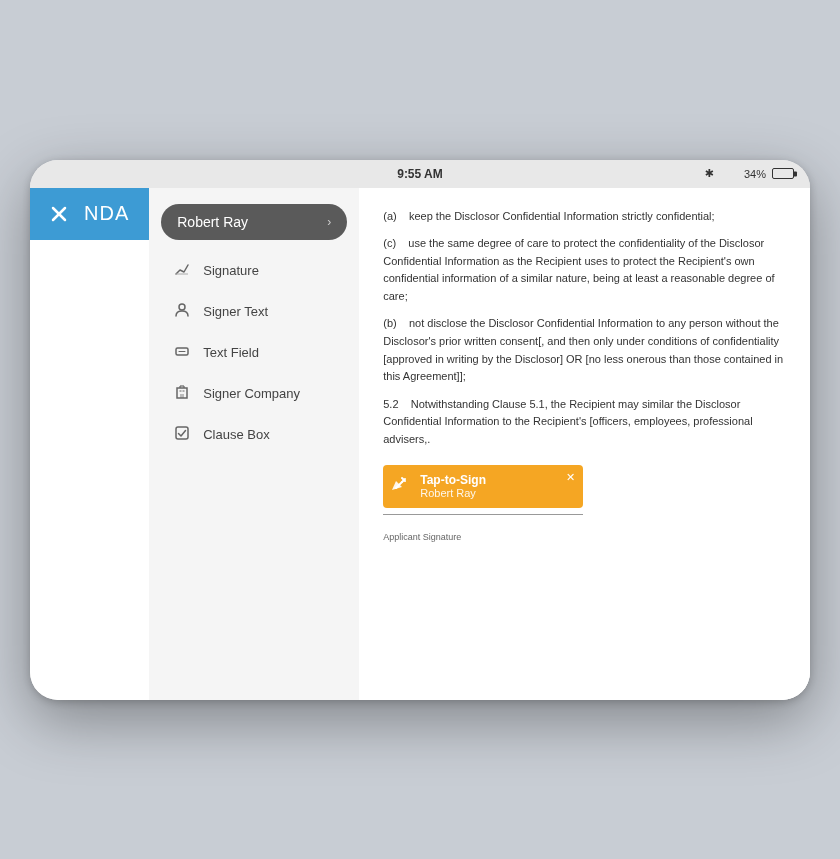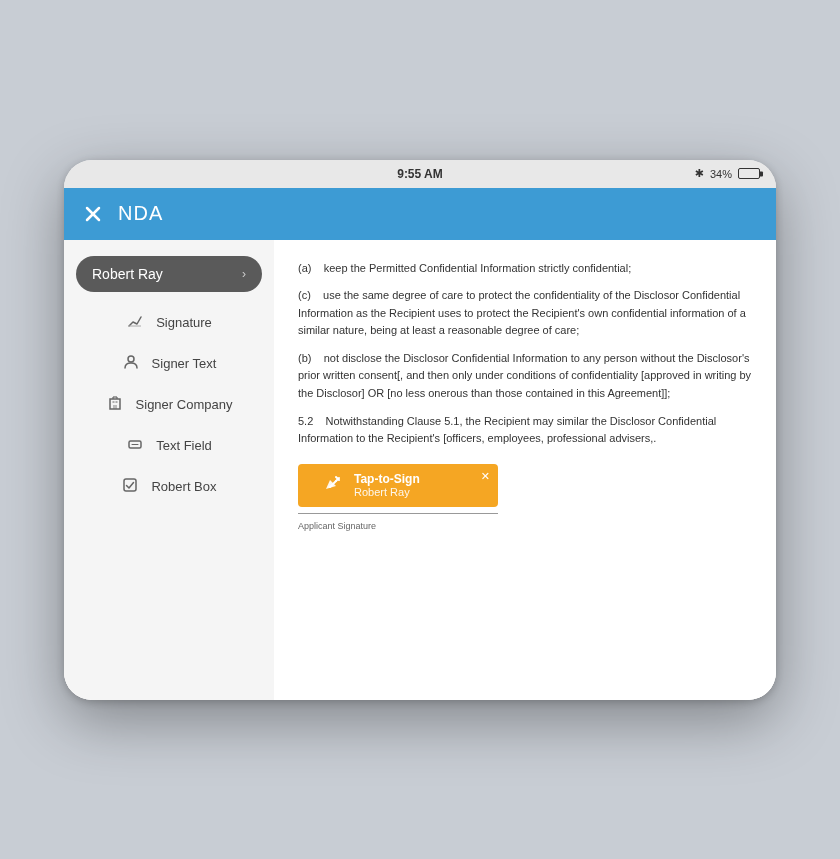--- a/index.html
+++ b/index.html
@@ -7,21 +7,21 @@
     body {
       background: #c8cdd4;
       display: flex;
       justify-content: center;
       align-items: center;
       min-height: 100vh;
       font-family: -apple-system, BlinkMacSystemFont, 'Helvetica Neue', Arial, sans-serif;
     }
 
     .tablet-frame {
-      width: 712px;
+      width: 780px;
       height: 540px;
       background: #f0f0f0;
       border-radius: 28px;
       box-shadow: 0 20px 60px rgba(0,0,0,0.35), 0 2px 8px rgba(0,0,0,0.2);
       overflow: hidden;
       position: relative;
     }
 
     .status-bar {
       background: #e8e8e8;
@@ -79,21 +79,21 @@
 
     .bluetooth-icon {
       font-size: 11px;
       color: #333;
     }
 
     
     .app-container {
       height: calc(100% - 28px);
       display: flex;
-      flex-direction: column;
+      flex-direction: row;
       background: white;
     }
 
     .app-header {
       background: #3d9bd4;
       height: 52px;
       display: flex;
       align-items: center;
       padding: 0 20px;
       gap: 16px;
@@ -157,21 +157,20 @@
     }
 
     .sidebar-item {
       display: flex;
       align-items: center;
       gap: 12px;
       padding: 9px 12px;
       border-radius: 6px;
       cursor: pointer;
       color: #444;
-      justify-content: center;
     }
 
     .sidebar-item-icon {
       font-size: 14px;
       color: #666;
       width: 18px;
       text-align: center;
       flex-shrink: 0;
     }
 
@@ -205,21 +204,21 @@
       margin-top: 16px;
       display: flex;
       flex-direction: column;
     }
 
     .tap-to-sign-box {
       display: inline-flex;
       align-items: center;
       background: #f5a623;
       border-radius: 4px;
-      padding: 8px 24px;
+      padding: 8px 5px;
       gap: 10px;
       position: relative;
       width: 200px;
     }
 
     .tap-sign-icon {
       font-size: 18px;
       color: white;
     }
 
@@ -251,33 +250,33 @@
 
     .signature-line {
       margin-top: 6px;
       border-bottom: 1px solid #999;
       width: 200px;
     }
 
     .signature-label {
       font-size: 9px;
       color: #666;
-      margin-top: 7px;
+      margin-top: 17px;
     }
   </style>
 </head>
 <body>
 
 <div class="tablet-frame">
 
   <div class="status-bar">
     <span class="status-time">9:55 AM</span>
     <div class="status-right">
       <span class="bluetooth-icon">✱</span>
-      <span style="font-size:11px;">34%</span>
+      <span style="font-size:11px;margin-left:24px;">34%</span>
       <span class="battery-body">
         <span class="battery-fill"></span>
       </span>
     </div>
   </div>
 
   <div class="app-container">
 
     <div class="app-header">
       <div class="header-close">
@@ -312,63 +311,63 @@
         <div class="sidebar-item">
           <span class="sidebar-item-icon">
             <svg width="16" height="16" viewBox="0 0 16 16" fill="none">
               <circle cx="8" cy="5" r="3" stroke="#666" stroke-width="1.5" fill="none"></circle>
               <path d="M2 14 C2 10.5 5 9 8 9 C11 9 14 10.5 14 14" stroke="#666" stroke-width="1.5" stroke-linecap="round" fill="none"></path>
             </svg>
           </span>
           <span class="sidebar-item-label">Signer Text</span>
         </div>
 
+
+        <div class="sidebar-item">
+          <span class="sidebar-item-icon">
+            <svg width="16" height="16" viewBox="0 0 16 16" fill="none">
+              <rect x="2" y="5" width="12" height="7" rx="1.5" stroke="#666" stroke-width="1.5" fill="none"></rect>
+              <line x1="5" y1="8.5" x2="11" y2="8.5" stroke="#666" stroke-width="1" stroke-linecap="round"></line>
+            </svg>
+          </span>
+          <span class="sidebar-item-label">Text Field</span>
+        </div>
 
         <div class="sidebar-item">
           <span class="sidebar-item-icon">
             <svg width="16" height="16" viewBox="0 0 16 16" fill="none">
               <rect x="3" y="4" width="10" height="10" stroke="#666" stroke-width="1.5" fill="none"></rect>
               <line x1="6" y1="4" x2="6" y2="2" stroke="#666" stroke-width="1.2"></line>
               <line x1="10" y1="4" x2="10" y2="2" stroke="#666" stroke-width="1.2"></line>
               <line x1="6" y1="2" x2="10" y2="2" stroke="#666" stroke-width="1.2"></line>
               <rect x="6" y="10" width="4" height="4" fill="#666" opacity="0.4"></rect>
               <line x1="5.5" y1="7" x2="7.5" y2="7" stroke="#666" stroke-width="1"></line>
               <line x1="8.5" y1="7" x2="10.5" y2="7" stroke="#666" stroke-width="1"></line>
             </svg>
           </span>
           <span class="sidebar-item-label">Signer Company</span>
         </div>
 
         <div class="sidebar-item">
           <span class="sidebar-item-icon">
             <svg width="16" height="16" viewBox="0 0 16 16" fill="none">
-              <rect x="2" y="5" width="12" height="7" rx="1.5" stroke="#666" stroke-width="1.5" fill="none"></rect>
-              <line x1="5" y1="8.5" x2="11" y2="8.5" stroke="#666" stroke-width="1" stroke-linecap="round"></line>
-            </svg>
-          </span>
-          <span class="sidebar-item-label">Text Field</span>
-        </div>
-
-        <div class="sidebar-item">
-          <span class="sidebar-item-icon">
-            <svg width="16" height="16" viewBox="0 0 16 16" fill="none">
               <rect x="2" y="2" width="12" height="12" rx="2" stroke="#666" stroke-width="1.5" fill="none"></rect>
               <polyline points="4.5,8.5 7,11 11.5,5.5" stroke="#666" stroke-width="1.5" stroke-linecap="round" stroke-linejoin="round" fill="none"></polyline>
             </svg>
           </span>
-          <span class="sidebar-item-label">Robert Box</span>
+          <span class="sidebar-item-label">Clause Box</span>
         </div>
 
       </div>
 
       <div class="document-area">
 
         <div class="doc-paragraph">
           <span class="label">(a)&nbsp;&nbsp;&nbsp;</span>
-          <span>keep the Permitted Confidential Information strictly confidential;</span>
+          <span>keep the Disclosor Confidential Information strictly confidential;</span>
         </div>
 
         <div class="doc-paragraph">
           <span class="label">(c)&nbsp;&nbsp;&nbsp;</span>
           <span>use the same degree of care to protect the confidentiality of the Disclosor Confidential Information as the Recipient uses to protect the Recipient's own confidential information of a similar nature, being at least a reasonable degree of care;</span>
         </div>
 
         <div class="doc-paragraph">
           <span class="label">(b)&nbsp;&nbsp;&nbsp;</span>
           <span>not disclose the Disclosor Confidential Information to any person without the Disclosor's prior written consent[, and then only under conditions of confidentiality [approved in writing by the Disclosor] OR [no less onerous than those contained in this Agreement]];</span>

